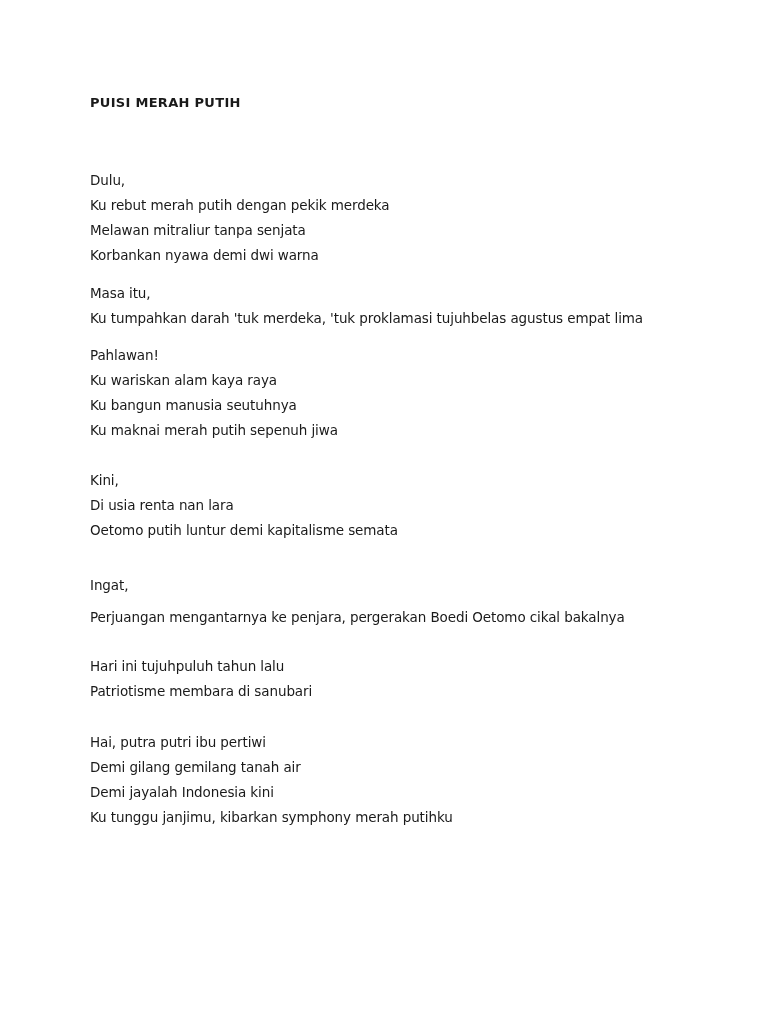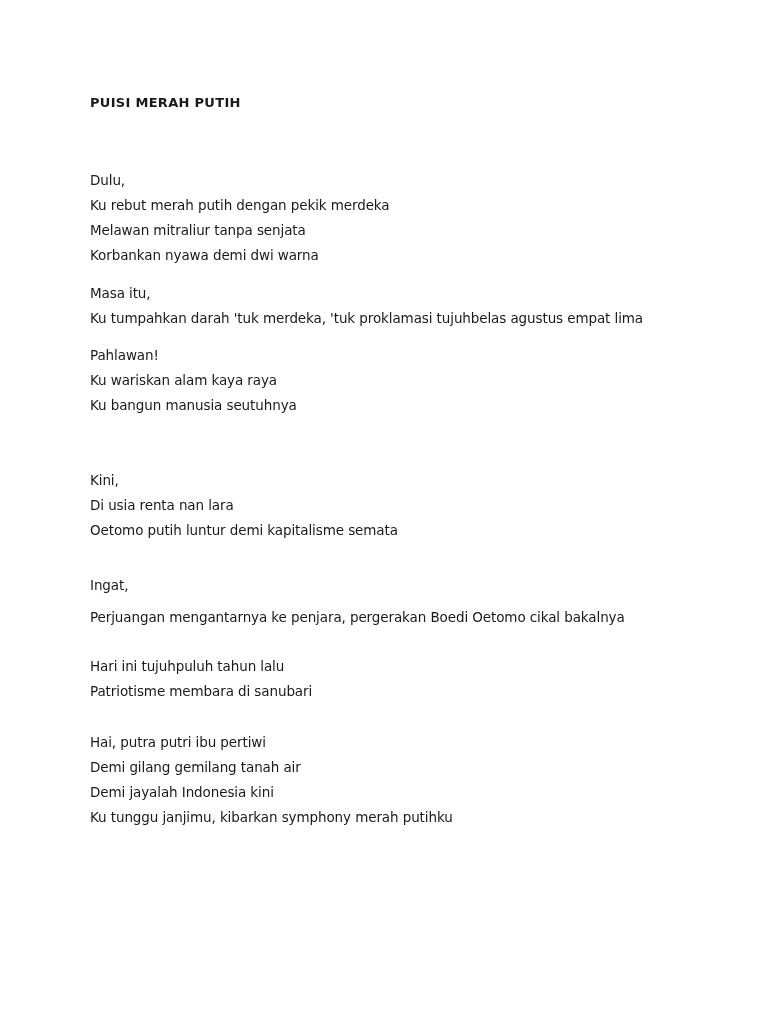--- a/index.html
+++ b/index.html
@@ -51,20 +51,21 @@
   <div class="line" style="top:196px">Ku rebut merah putih dengan pekik merdeka</div>
   <div class="line" style="top:246px">Korbankan nyawa demi dwi warna</div>
   <div class="line" style="top:221px">Melawan mitraliur tanpa senjata</div>
 
   <div class="line" style="top:284px">Masa itu,</div>
   <div class="line" style="top:309px">Ku tumpahkan darah 'tuk merdeka, 'tuk proklamasi tujuhbelas agustus empat lima</div>
 
   <div class="line" style="top:346px">Pahlawan!</div>
   <div class="line" style="top:371px">Ku wariskan alam kaya raya</div>
   <div class="line" style="top:396px">Ku bangun manusia seutuhnya</div>
+  <div class="line" style="top:421px">Ku maknai merah putih sepenuh jiwa</div>
 
   <div class="line" style="top:471px">Kini,</div>
   <div class="line" style="top:496px">Di usia renta nan lara</div>
   <div class="line" style="top:521px">Oetomo putih luntur demi kapitalisme semata</div>
 
   <div class="line" style="top:576px">Ingat,</div>
   <div class="line" style="top:608px">Perjuangan mengantarnya ke penjara, pergerakan Boedi Oetomo cikal bakalnya</div>
 
   <div class="line" style="top:657px">Hari ini tujuhpuluh tahun lalu</div>
   <div class="line" style="top:733px">Hai, putra putri ibu pertiwi</div>

